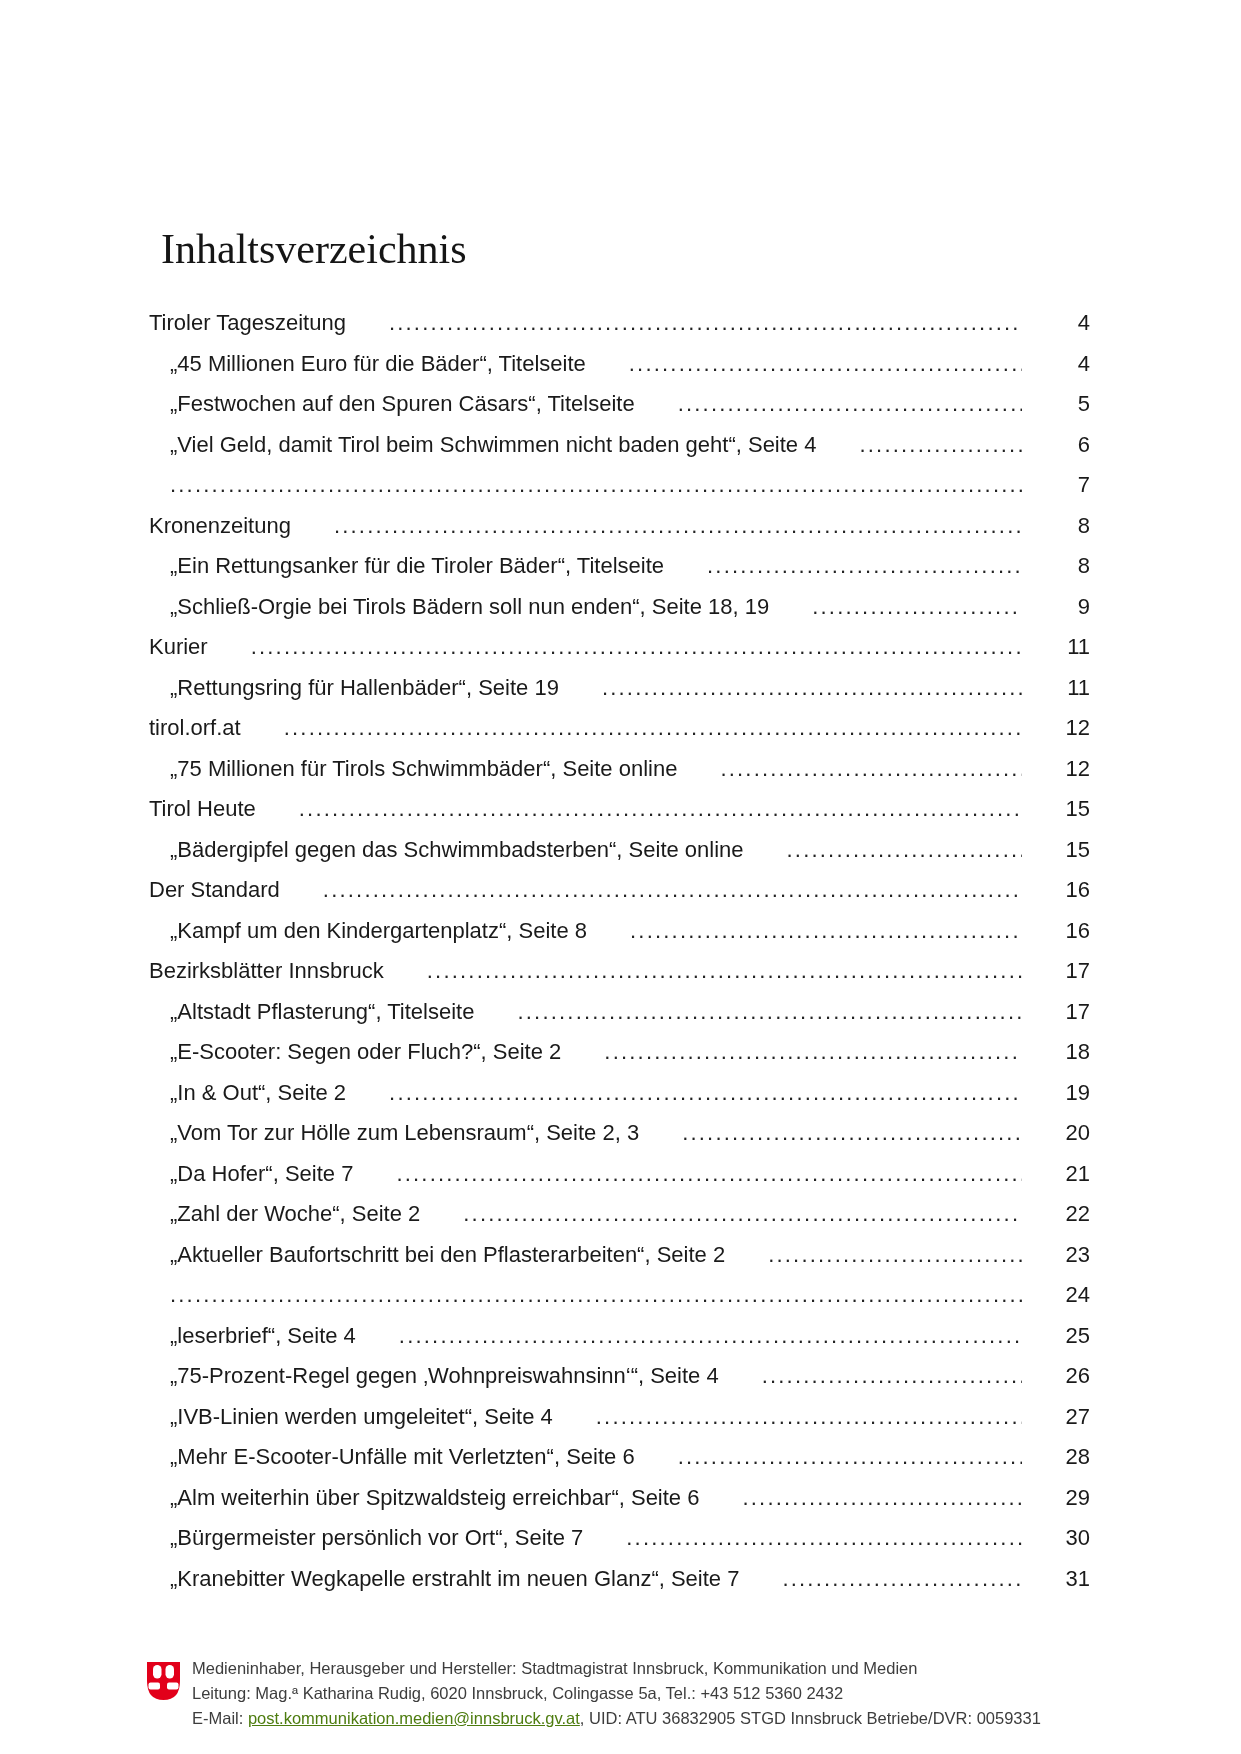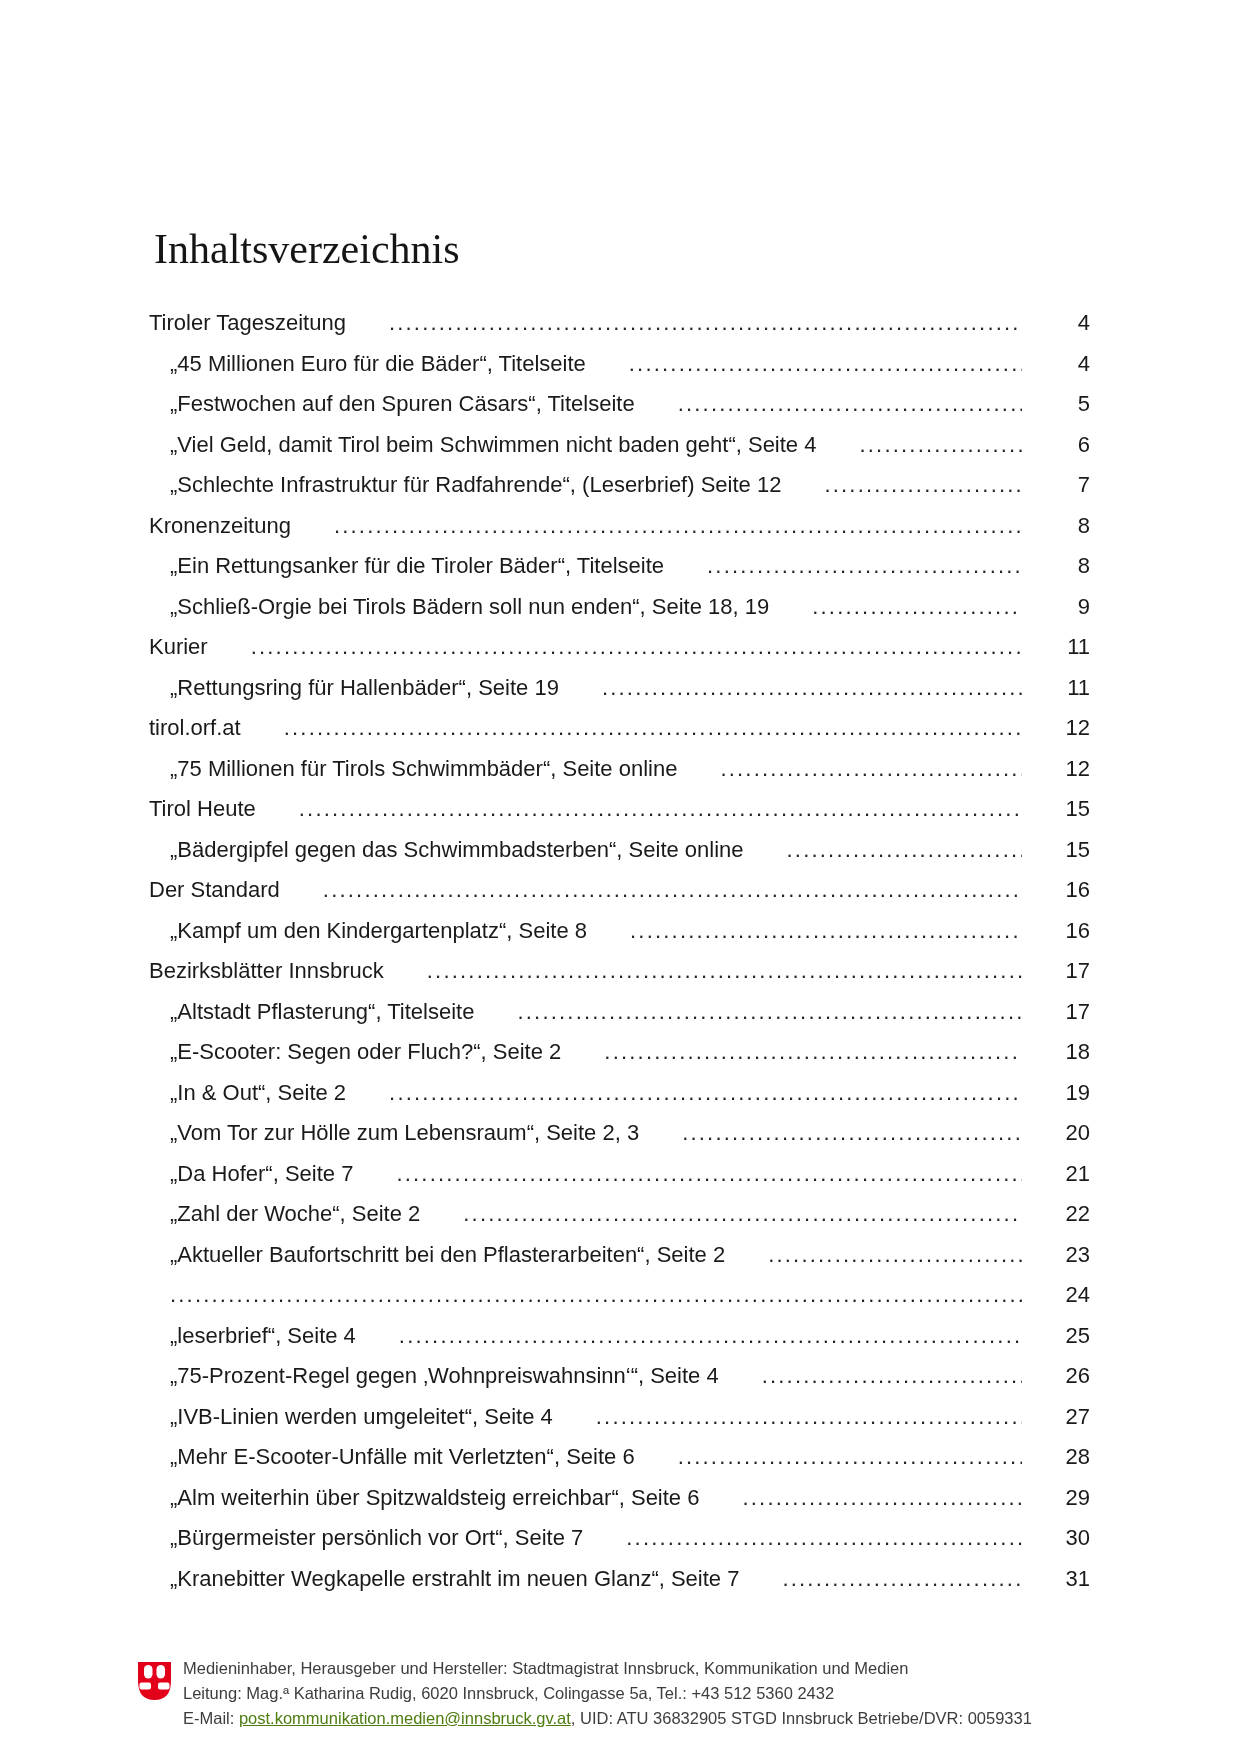--- a/index.html
+++ b/index.html
@@ -8,21 +8,21 @@
     background: #ffffff;
     overflow: hidden;
   }
   body {
     position: relative;
     font-family: "Liberation Sans", sans-serif;
     color: #1a1a1a;
   }
   .page-title {
     position: absolute;
-    left: 154px; top: 226px;
+    left: 161px; top: 226px;
     font-family: "Liberation Serif", serif;
     font-weight: 400;
     font-size: 42px;
     line-height: 1.1;
     color: #151515;
   }
   .toc {
     position: absolute;
     left: 149px; top: 303px;
     width: 941px;
@@ -46,21 +46,21 @@
     color: #222222;
   }
   .toc-page {
     flex: 0 0 auto;
     min-width: 30px;
     text-align: right;
     padding-left: 3px;
   }
   .footer {
     position: absolute;
-    left: 138px; top: 1656px;
+    left: 147px; top: 1656px;
     display: flex;
     align-items: flex-start;
   }
   .footer-logo { flex: 0 0 auto; margin-top: 6px; }
   .footer-text {
     margin-left: 12px;
     font-size: 16.5px;
     line-height: 25px;
     color: #3d3d3d;
   }
@@ -88,21 +88,20 @@
       <span class="toc-label">„Festwochen auf den Spuren Cäsars“, Titelseite</span>
       <span class="toc-dots">............................................................................................................................................................................................................................................................................................................</span>
       <span class="toc-page">5</span>
     </div>
       <div class="toc-row level-2">
       <span class="toc-label">„Viel Geld, damit Tirol beim Schwimmen nicht baden geht“, Seite 4</span>
       <span class="toc-dots">............................................................................................................................................................................................................................................................................................................</span>
       <span class="toc-page">6</span>
     </div>
       <div class="toc-row level-2">
-      <span class="toc-label">„Schlechte Infrastruktur für Radfahrende“, (Leserbrief) Seite 12</span>
       <span class="toc-dots">............................................................................................................................................................................................................................................................................................................</span>
       <span class="toc-page">7</span>
     </div>
       <div class="toc-row level-1">
       <span class="toc-label">Kronenzeitung</span>
       <span class="toc-dots">............................................................................................................................................................................................................................................................................................................</span>
       <span class="toc-page">8</span>
     </div>
       <div class="toc-row level-2">
       <span class="toc-label">„Ein Rettungsanker für die Tiroler Bäder“, Titelseite</span>

